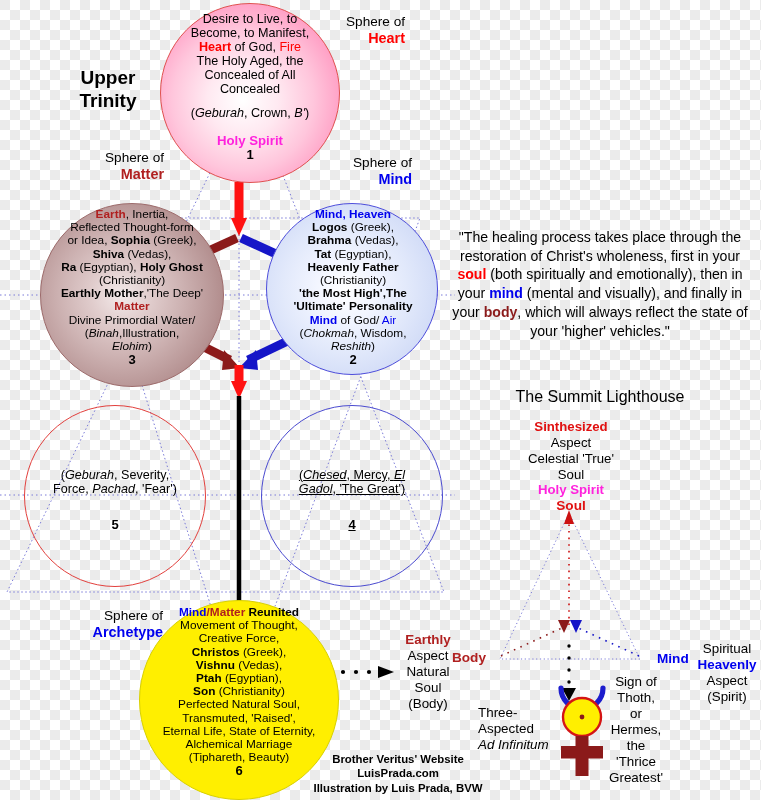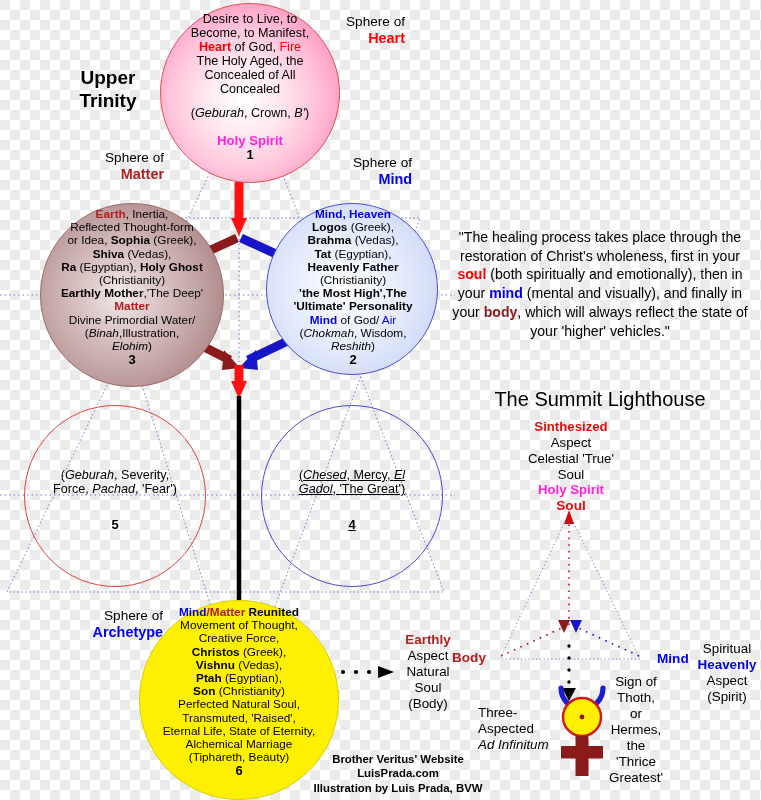--- a/index.html
+++ b/index.html
@@ -66,21 +66,21 @@
     position:absolute;left:48px;top:66px;width:120px;
     text-align:center;font-weight:bold;font-size:19px;line-height:1.22;
   }
 
   .quote{
     position:absolute;left:452px;top:228px;width:296px;
     text-align:center;font-size:14.1px;line-height:1.33;
   }
   .summit{
     position:absolute;left:452px;top:388px;width:296px;
-    text-align:center;font-size:20px;
+    text-align:center;font-size:16px;
   }
 
   .attrib{
     position:absolute;left:298px;top:752px;width:200px;
     text-align:center;font-size:11.4px;line-height:1.26;font-weight:bold;
   }
 
   .blk-sinth{
     position:absolute;left:492px;top:419px;width:158px;
     text-align:center;font-size:13.2px;line-height:1.2;

